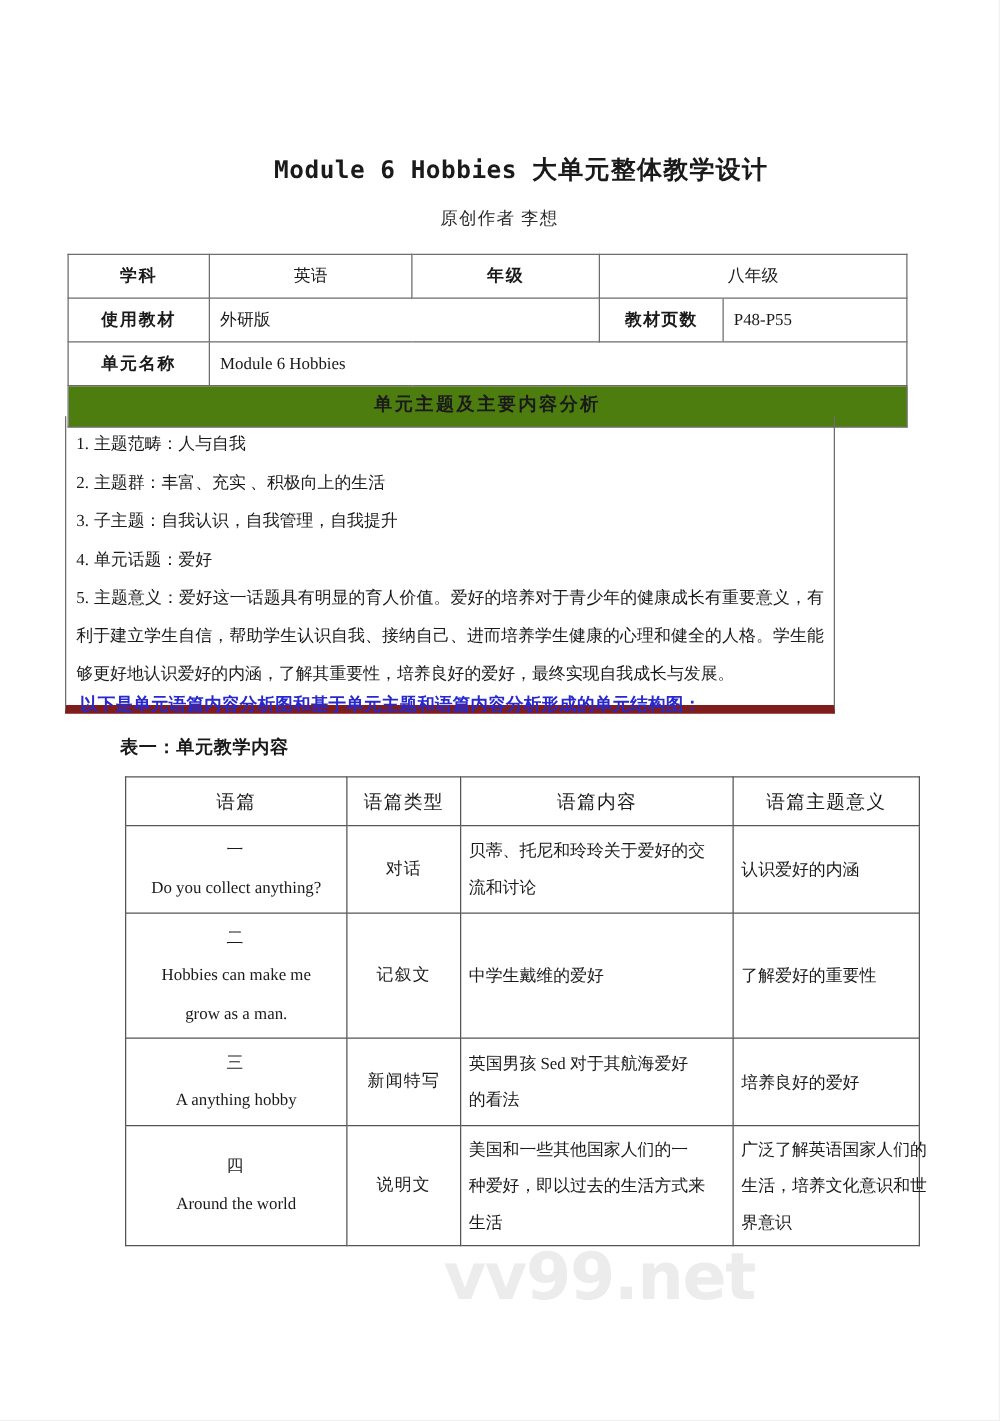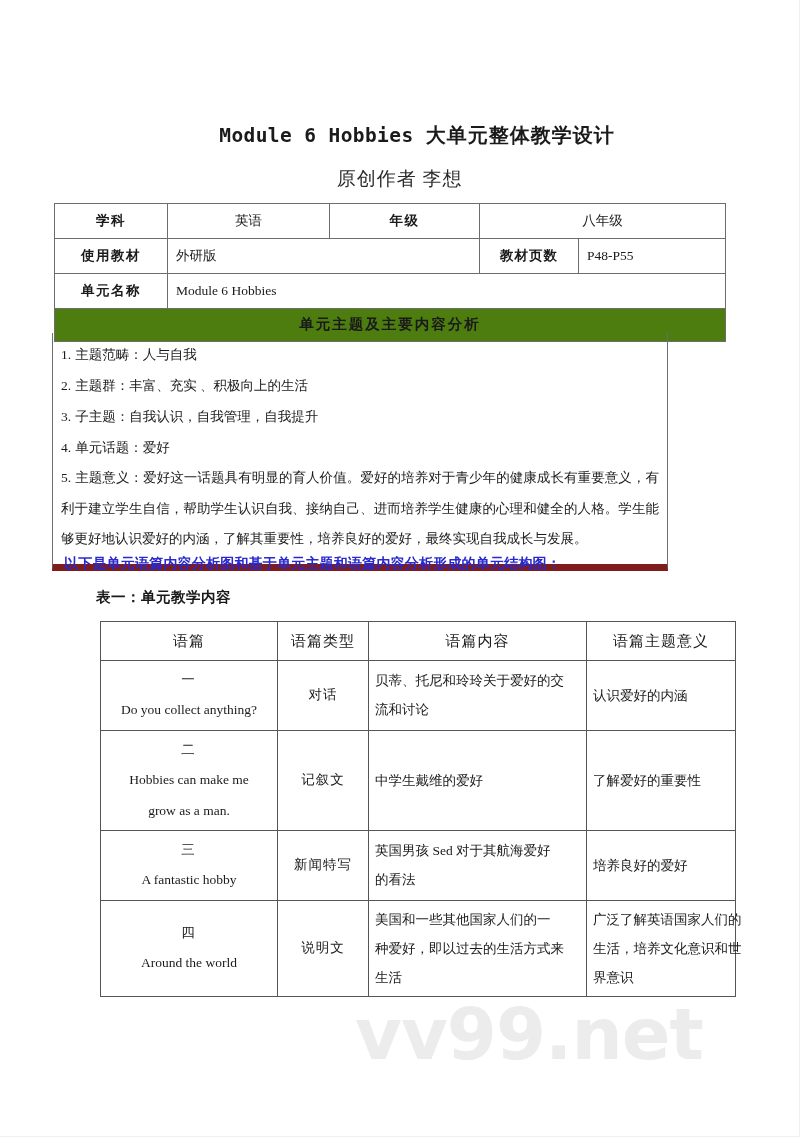--- a/index.html
+++ b/index.html
@@ -25,21 +25,21 @@
     box-sizing: border-box;
     border-right: 1px solid #f1f1f1;
     border-bottom: 1px solid #efefef;
   }
 
   .watermark {
     position: absolute;
     left: 355px;
     top: 992px;
     font-family: "DejaVu Sans", "Liberation Sans", sans-serif;
-    font-size: 72px;
+    font-size: 52px;
     font-weight: bold;
     color: #ececec;
     letter-spacing: -1px;
     user-select: none;
     z-index: 0;
     white-space: nowrap;
   }
 
   .content {
     position: relative;
@@ -60,21 +60,21 @@
   .doc-title .cn {
     font-family: "Liberation Serif", "DejaVu Serif", serif;
     font-weight: bold;
     font-size: 20px;
     letter-spacing: 1px;
   }
   .doc-subtitle {
     text-align: center;
     margin: 0;
     padding-top: 17px;
-    font-size: 19px;
+    font-size: 14px;
     letter-spacing: 1px;
     color: #2b2b2b;
   }
 
   
   table {
     border-collapse: collapse;
     table-layout: fixed;
   }
   .info-table {
@@ -322,21 +322,21 @@
             <span class="nowrapline">中学生戴维的爱好</span>
           </td>
           <td class="cell-meaning">
             <span class="nowrapline">了解爱好的重要性</span>
           </td>
         </tr>
 
         <tr>
           <td class="cell-title">
             <span class="ord">三</span>
-            <span class="en">A fantastic hobby</span>
+            <span class="en">A anything hobby</span>
           </td>
           <td class="cell-type">新闻特写</td>
           <td class="cell-body">
             <span class="nowrapline">英国男孩 Sed 对于其航海爱好</span>
             <span class="nowrapline">的看法</span>
           </td>
           <td class="cell-meaning">
             <span class="nowrapline">培养良好的爱好</span>
           </td>
         </tr>

